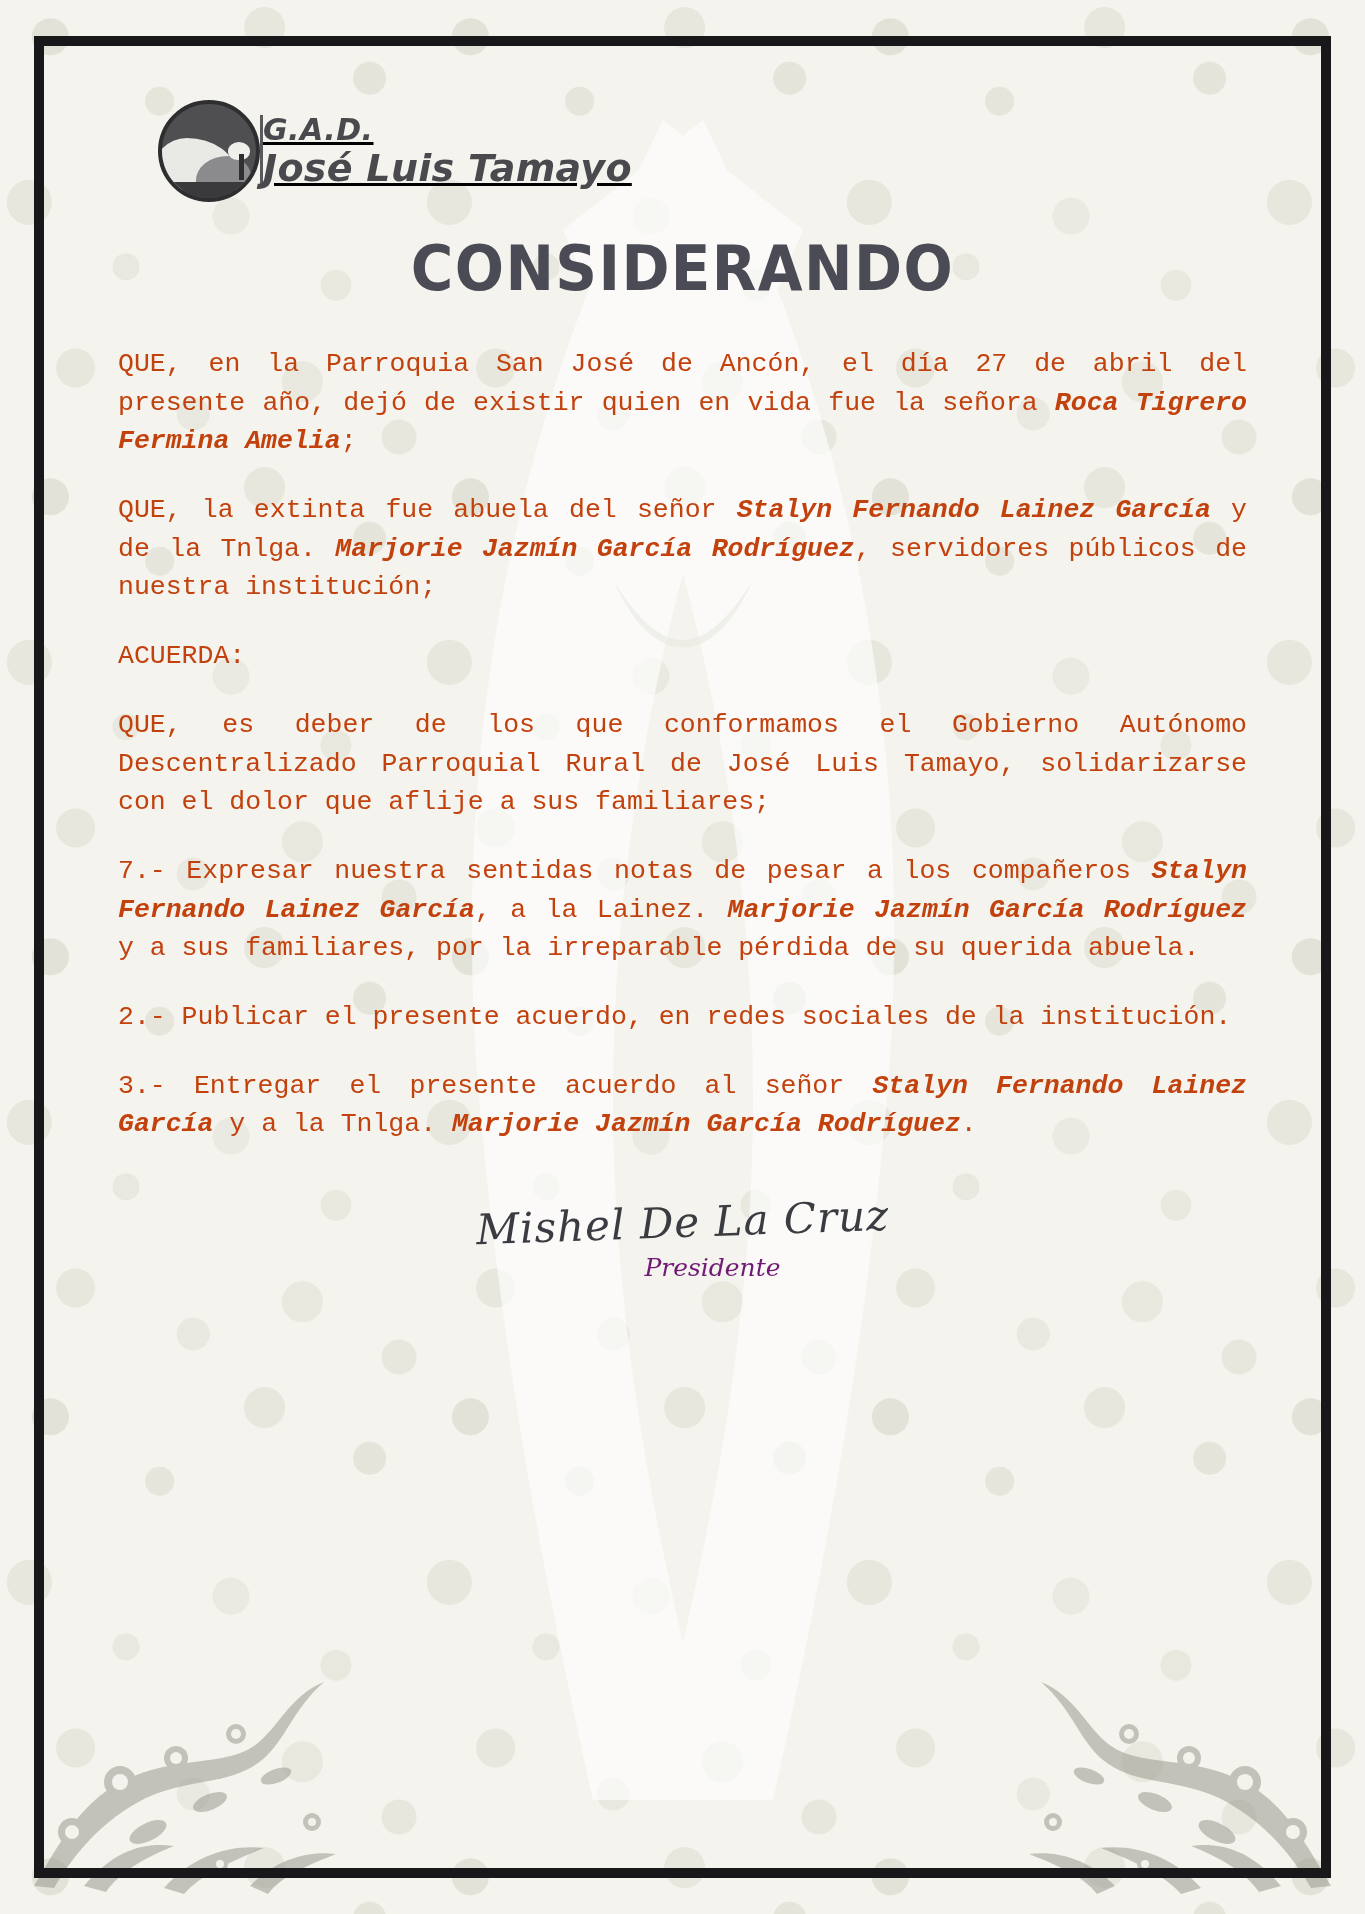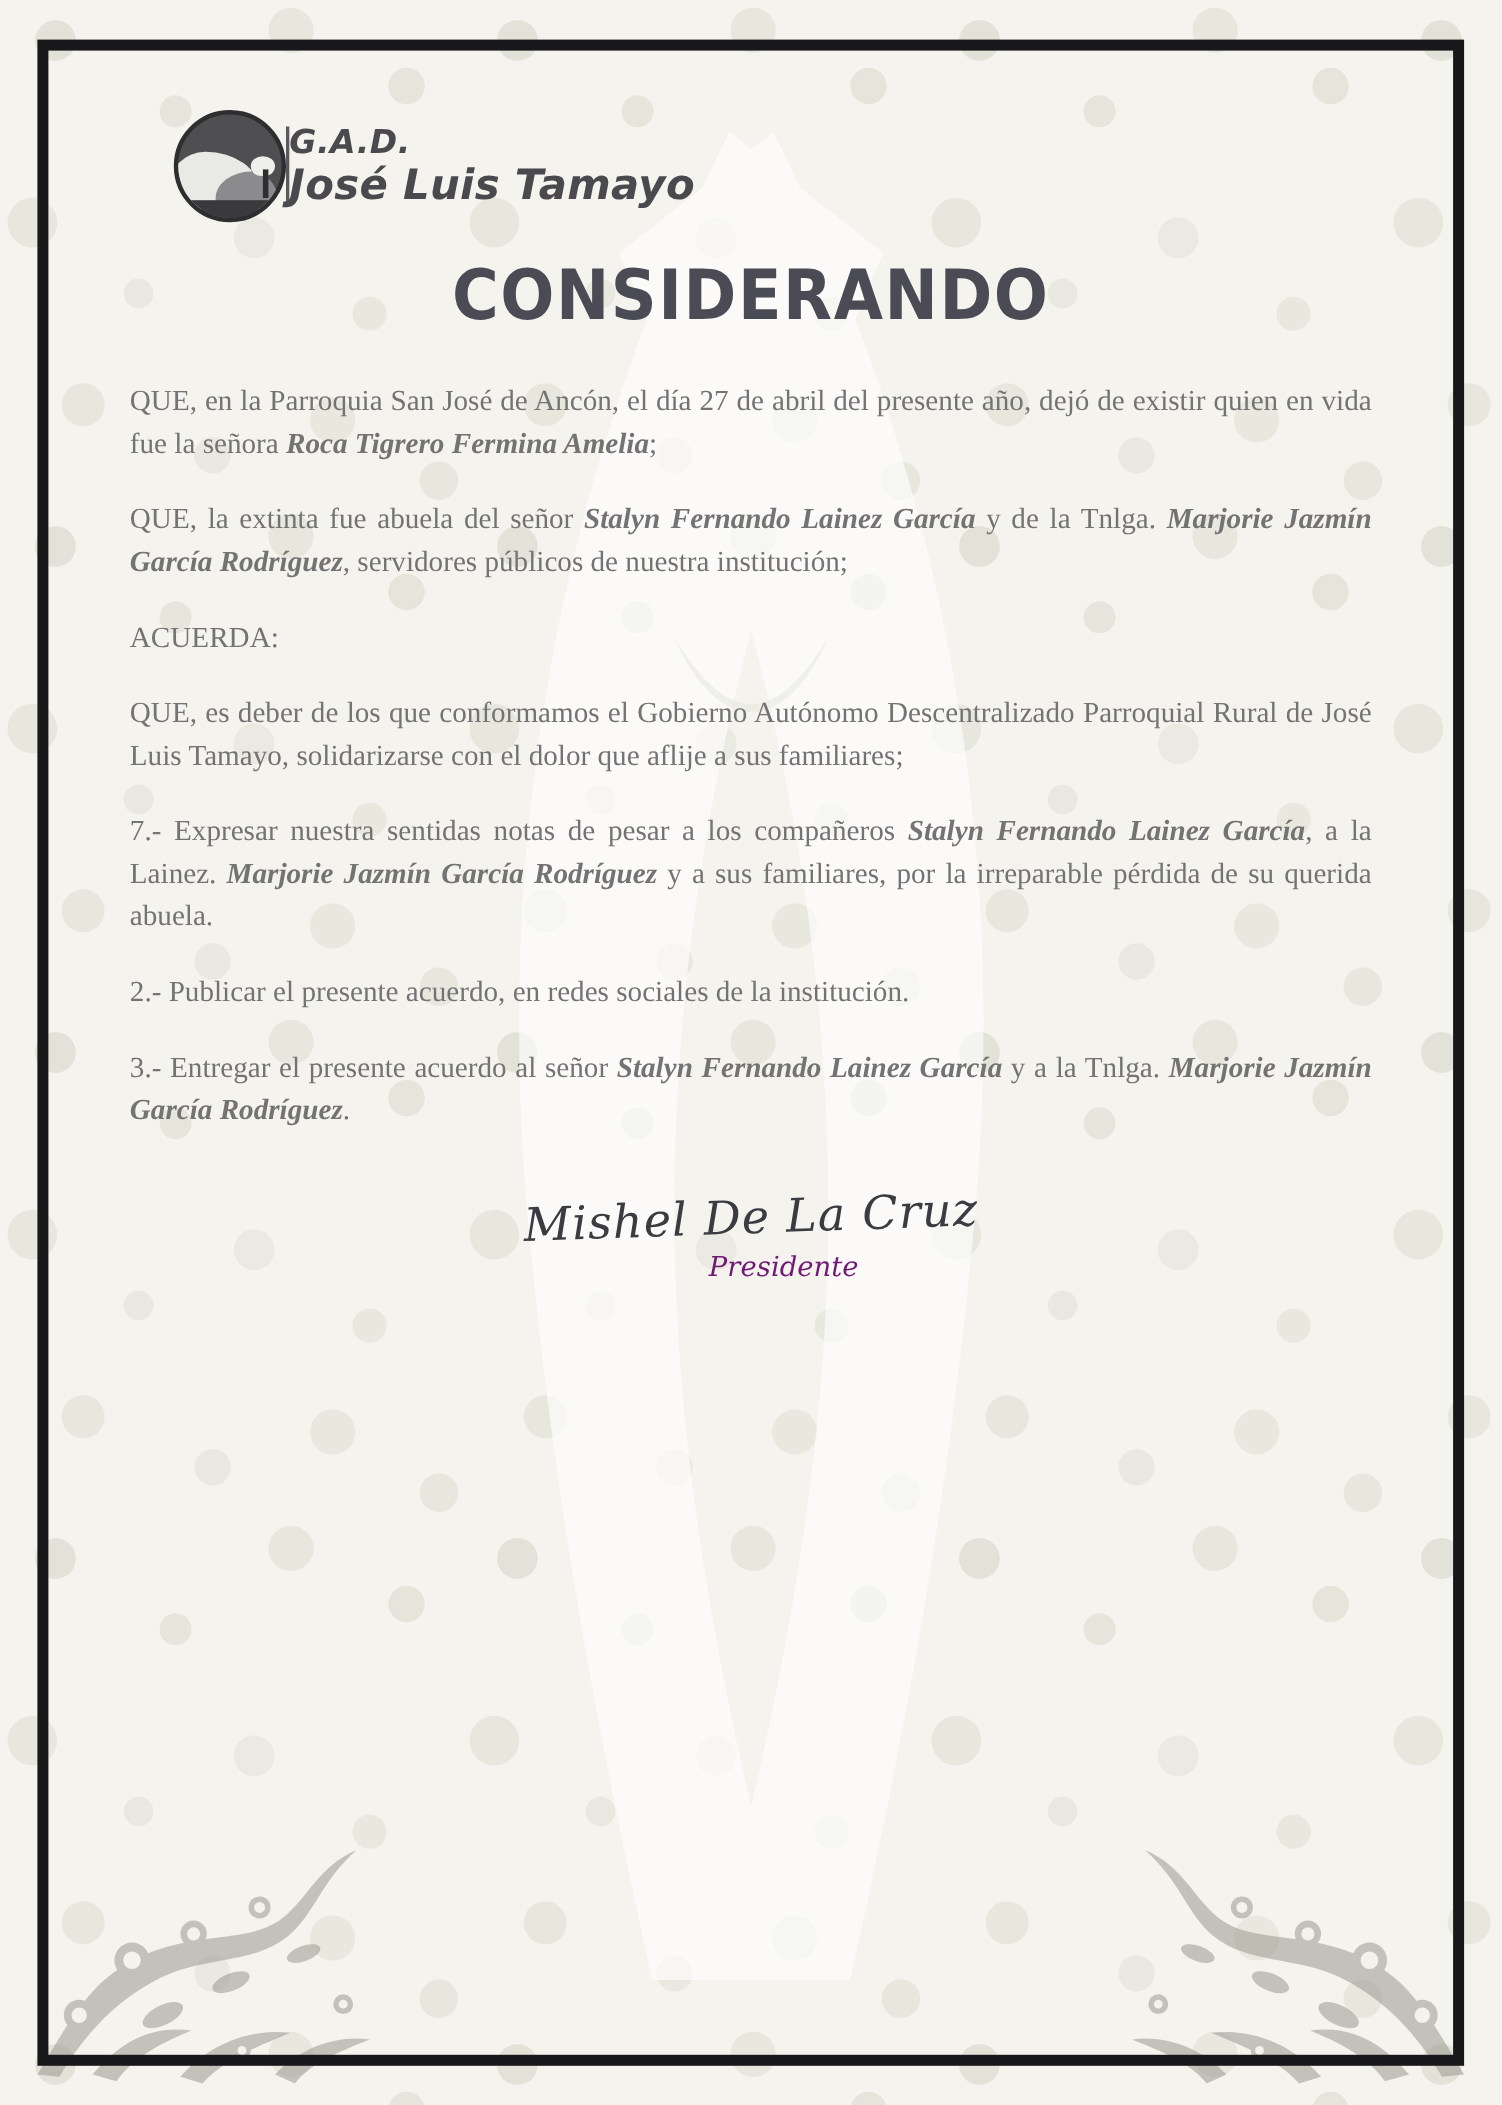--- a/index.html
+++ b/index.html
@@ -75,20 +75,21 @@
     height: 100%;
     box-sizing: border-box;
     padding: 22px 58px 0 58px;
   }
 
   
   .header {
     display: flex;
     align-items: center;
     margin: 22px 0 0 46px;
+    text-decoration: underline;
   }
   .logo-badge {
     width: 94px;
     height: 94px;
     border-radius: 50%;
     background: #4f4f52;
     border: 4px solid #2e2e31;
     position: relative;
     overflow: hidden;
     flex: none;
@@ -170,25 +171,25 @@
     color: #4b4b55;
     margin: 30px 0 40px 0;
     transform: scaleX(0.92);
   }
 
   
   .body-text {
     position: relative;
     z-index: 4;
     padding: 0 6px;
-    color: #737373;
+    color: #c2410c;
     font-size: 26.5px;
     line-height: 1.46;
     text-align: justify;
-    font-family: Liberation Serif, serif;
+    font-family: Liberation Mono, monospace;
   }
   .body-text p {
     margin: 0 0 30px 0;
   }
   .body-text b {
     font-weight: bold;
     font-style: italic;
   }
 
   

